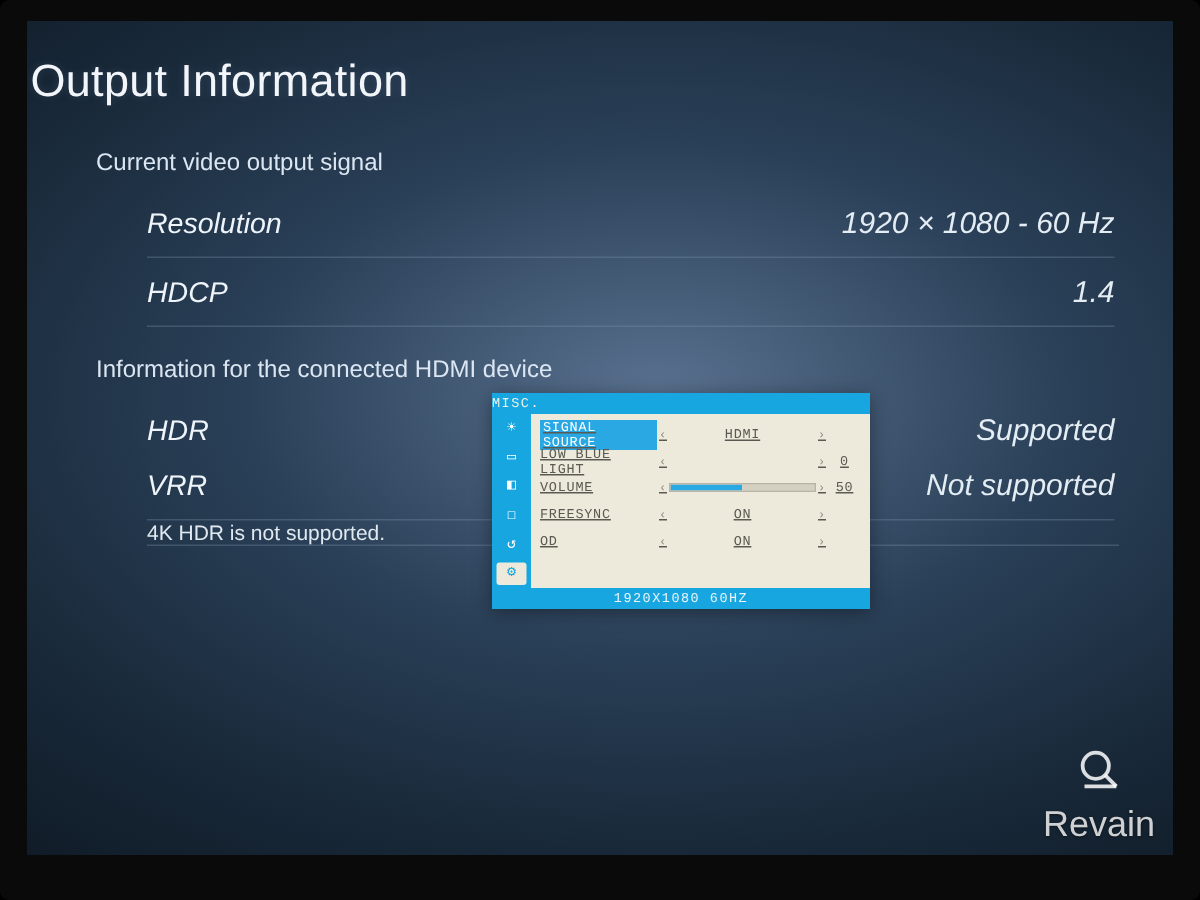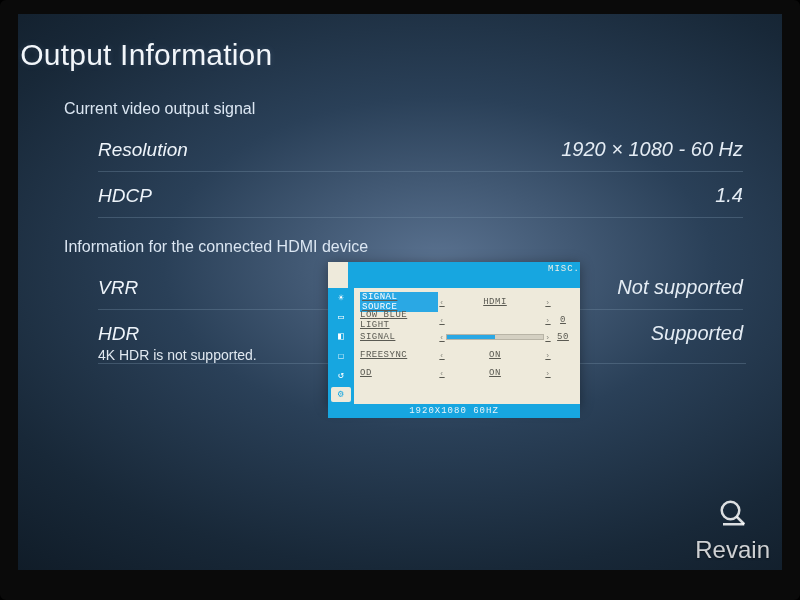--- a/index.html
+++ b/index.html
@@ -54,23 +54,23 @@
     position: absolute;
     left: 310px; top: 248px;
     width: 252px; height: 144px;
     background: #eeeadb;
     box-shadow: 0 2px 12px rgba(0,0,0,.4);
     font-family: "Courier New", monospace;
     font-size: 9px; color: #5a5a52;
     z-index: 30;
   }
   .osd-header {
-    background: #17a6e0; height: 26px;
-    text-align: right; color: #efefe6;
-    font-size: 9px; letter-spacing: 1px; line-height: 14px; margin-left: 20px;
+    background: #17a6e0; height: 14px;
+    text-align: left; color: #efefe6;
+    font-size: 9px; letter-spacing: 1px; line-height: 14px;
   }
   .osd-body { display: flex; height: 116px; }
   .osd-iconcol {
     width: 26px; background: #17a6e0;
     display: flex; flex-direction: column;
   }
   .osd-iconcol .ico {
     flex: 1; margin: 2px 3px;
     display: flex; align-items: center; justify-content: center;
     font-size: 10px; color: #fff;
@@ -122,27 +122,27 @@
   </div>
   <div class="row">
     <span class="row-label">HDCP</span>
     <span class="row-value">1.4</span>
   </div>
 
   <div class="spacer"></div>
 
   <div class="section-heading">Information for the connected HDMI device</div>
 
+  <div class="row noborder">
+    <span class="row-label">HDR</span>
+    <span class="row-value">Supported</span>
+  </div>
   <div class="row">
     <span class="row-label">VRR</span>
     <span class="row-value">Not supported</span>
-  </div>
-  <div class="row noborder">
-    <span class="row-label">HDR</span>
-    <span class="row-value">Supported</span>
   </div>
   <div class="row-note">4K HDR is not supported.</div>
 
   <div class="osd">
     <div class="osd-header">MISC.</div>
     <div class="osd-body">
       <div class="osd-iconcol">
         <div class="ico">☀</div>
         <div class="ico">▭</div>
         <div class="ico">◧</div>
@@ -159,21 +159,21 @@
           <span class="val"></span>
         </div>
         <div class="osd-row">
           <span>LOW BLUE LIGHT</span>
           <span class="arrow">‹</span>
           <span class="val"></span>
           <span class="arrow">›</span>
           <span class="val">0</span>
         </div>
         <div class="osd-row">
-          <span>SIGNAL</span>
+          <span>VOLUME</span>
           <span class="arrow">‹</span>
           <span class="osd-bar"></span>
           <span class="arrow">›</span>
           <span class="val">50</span>
         </div>
         <div class="osd-row">
           <span>FREESYNC</span>
           <span class="arrow">‹</span>
           <span class="val">ON</span>
           <span class="arrow">›</span>

